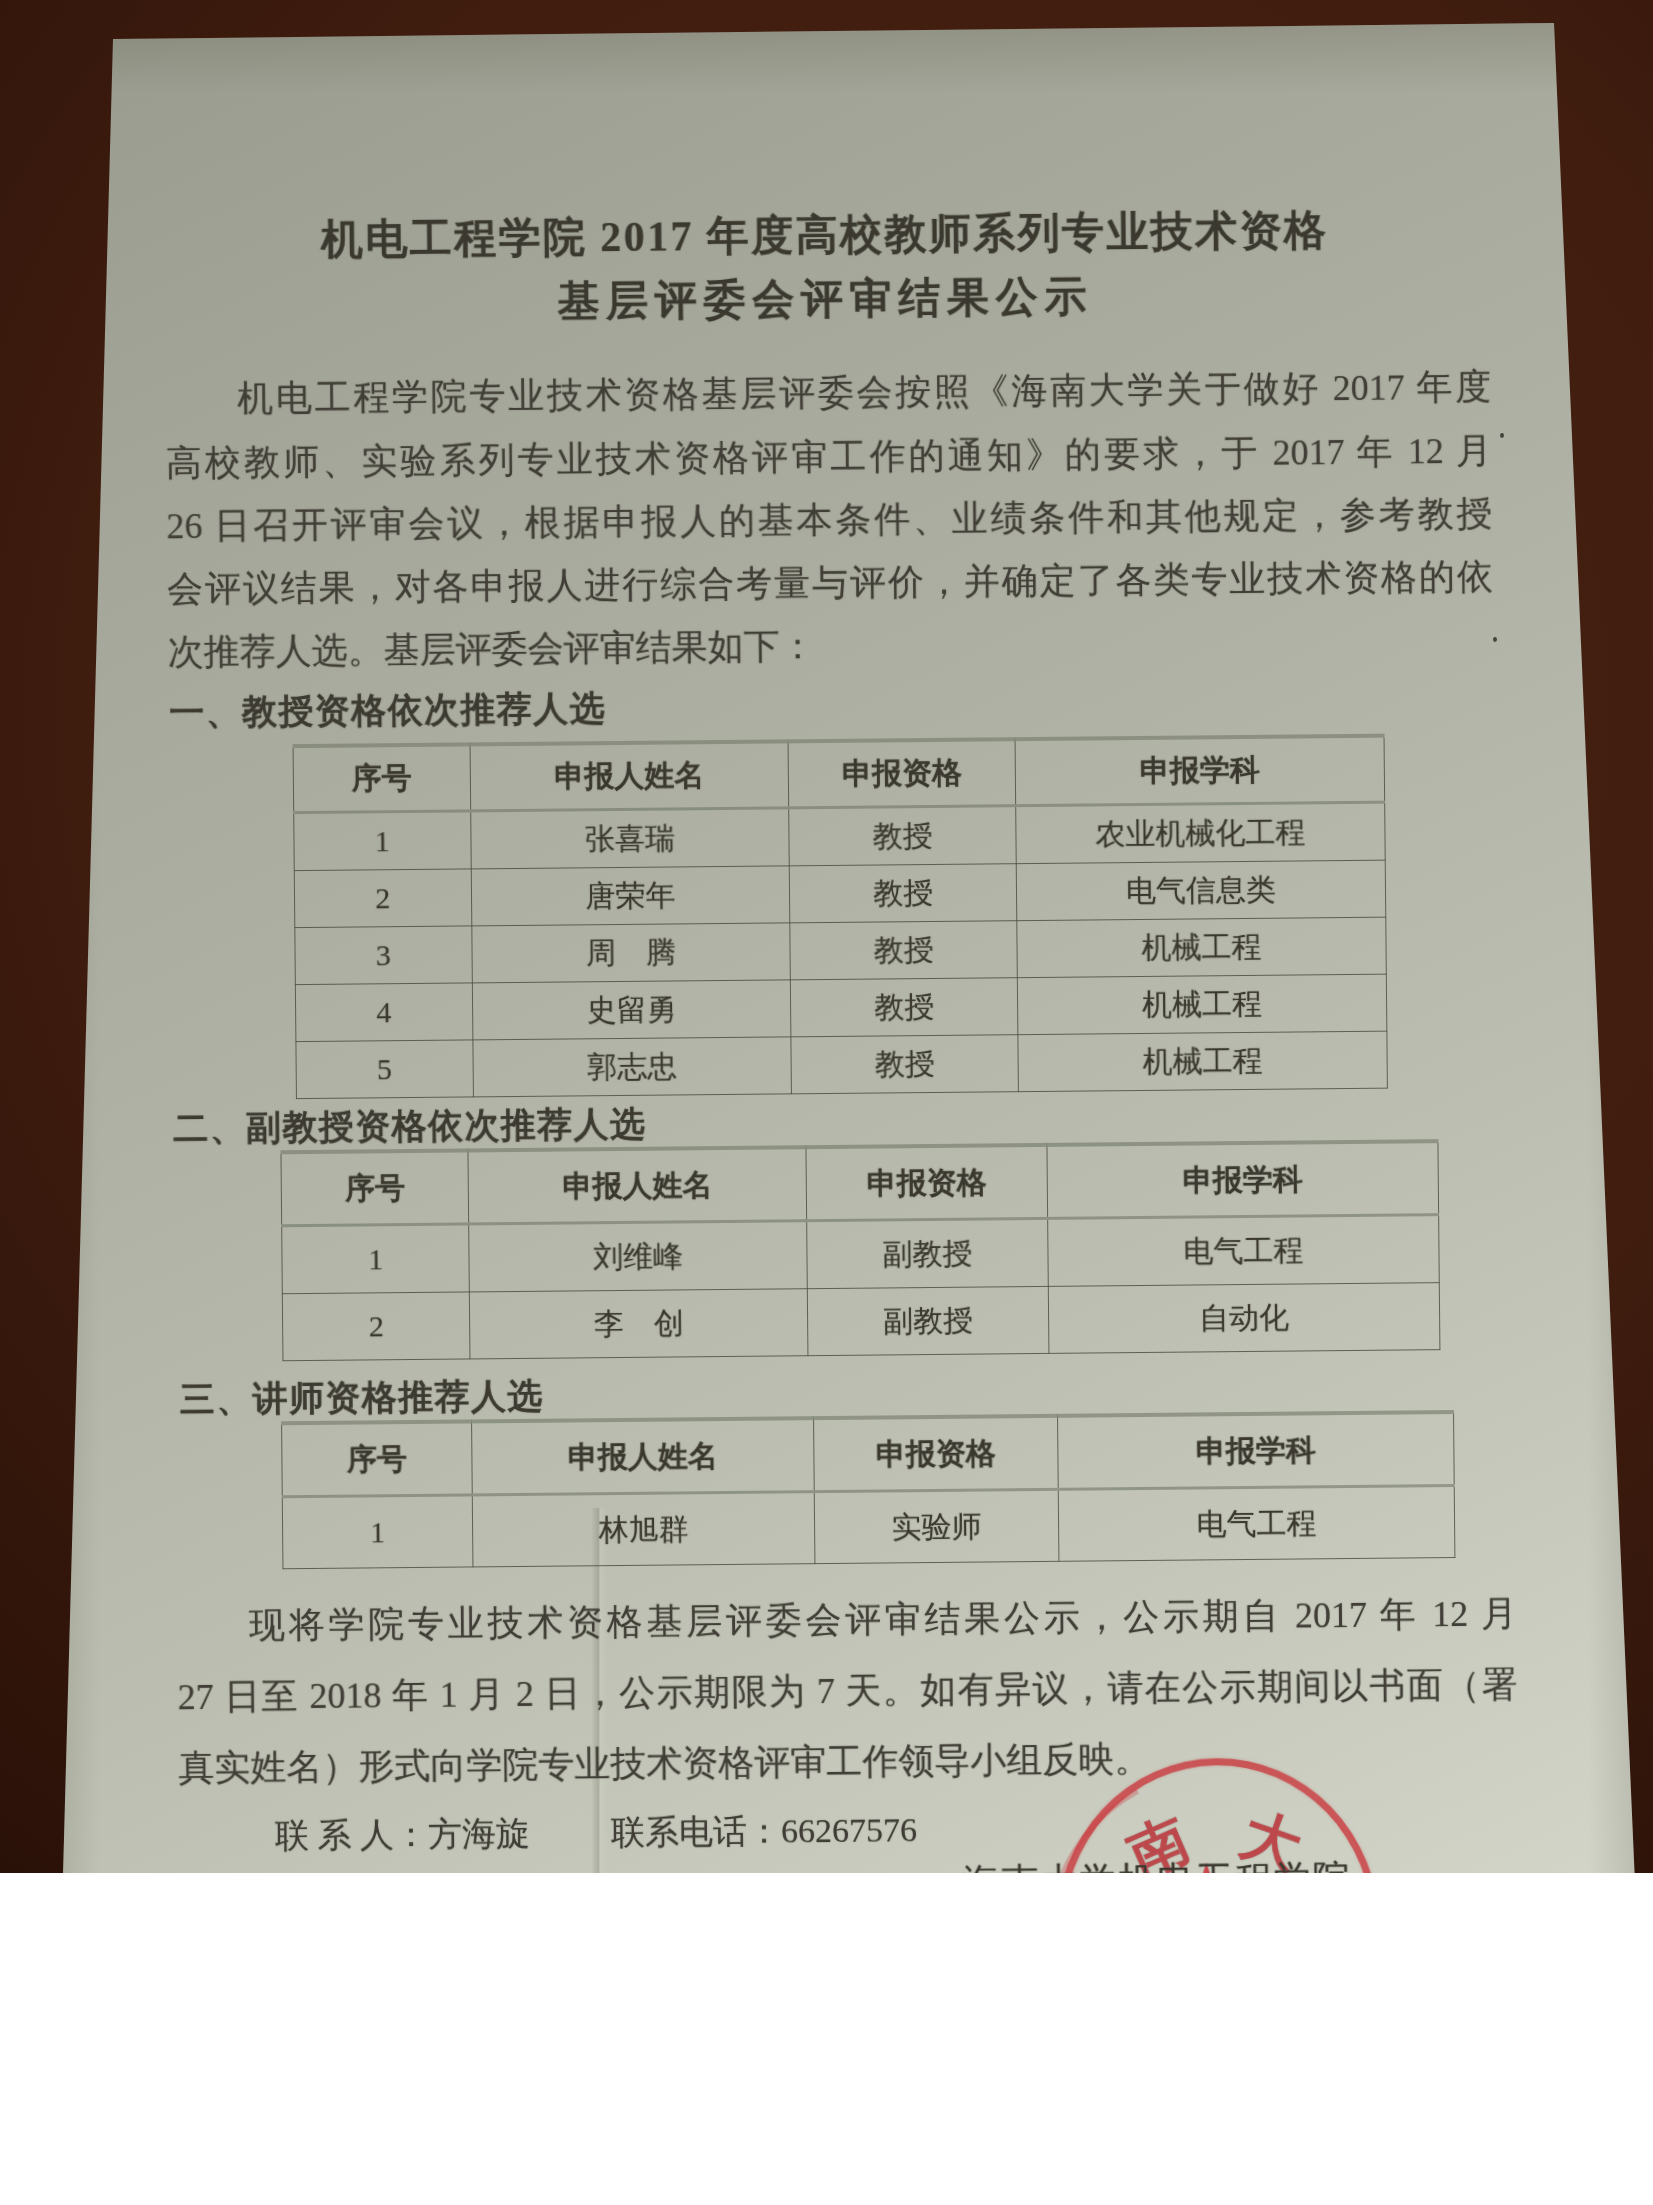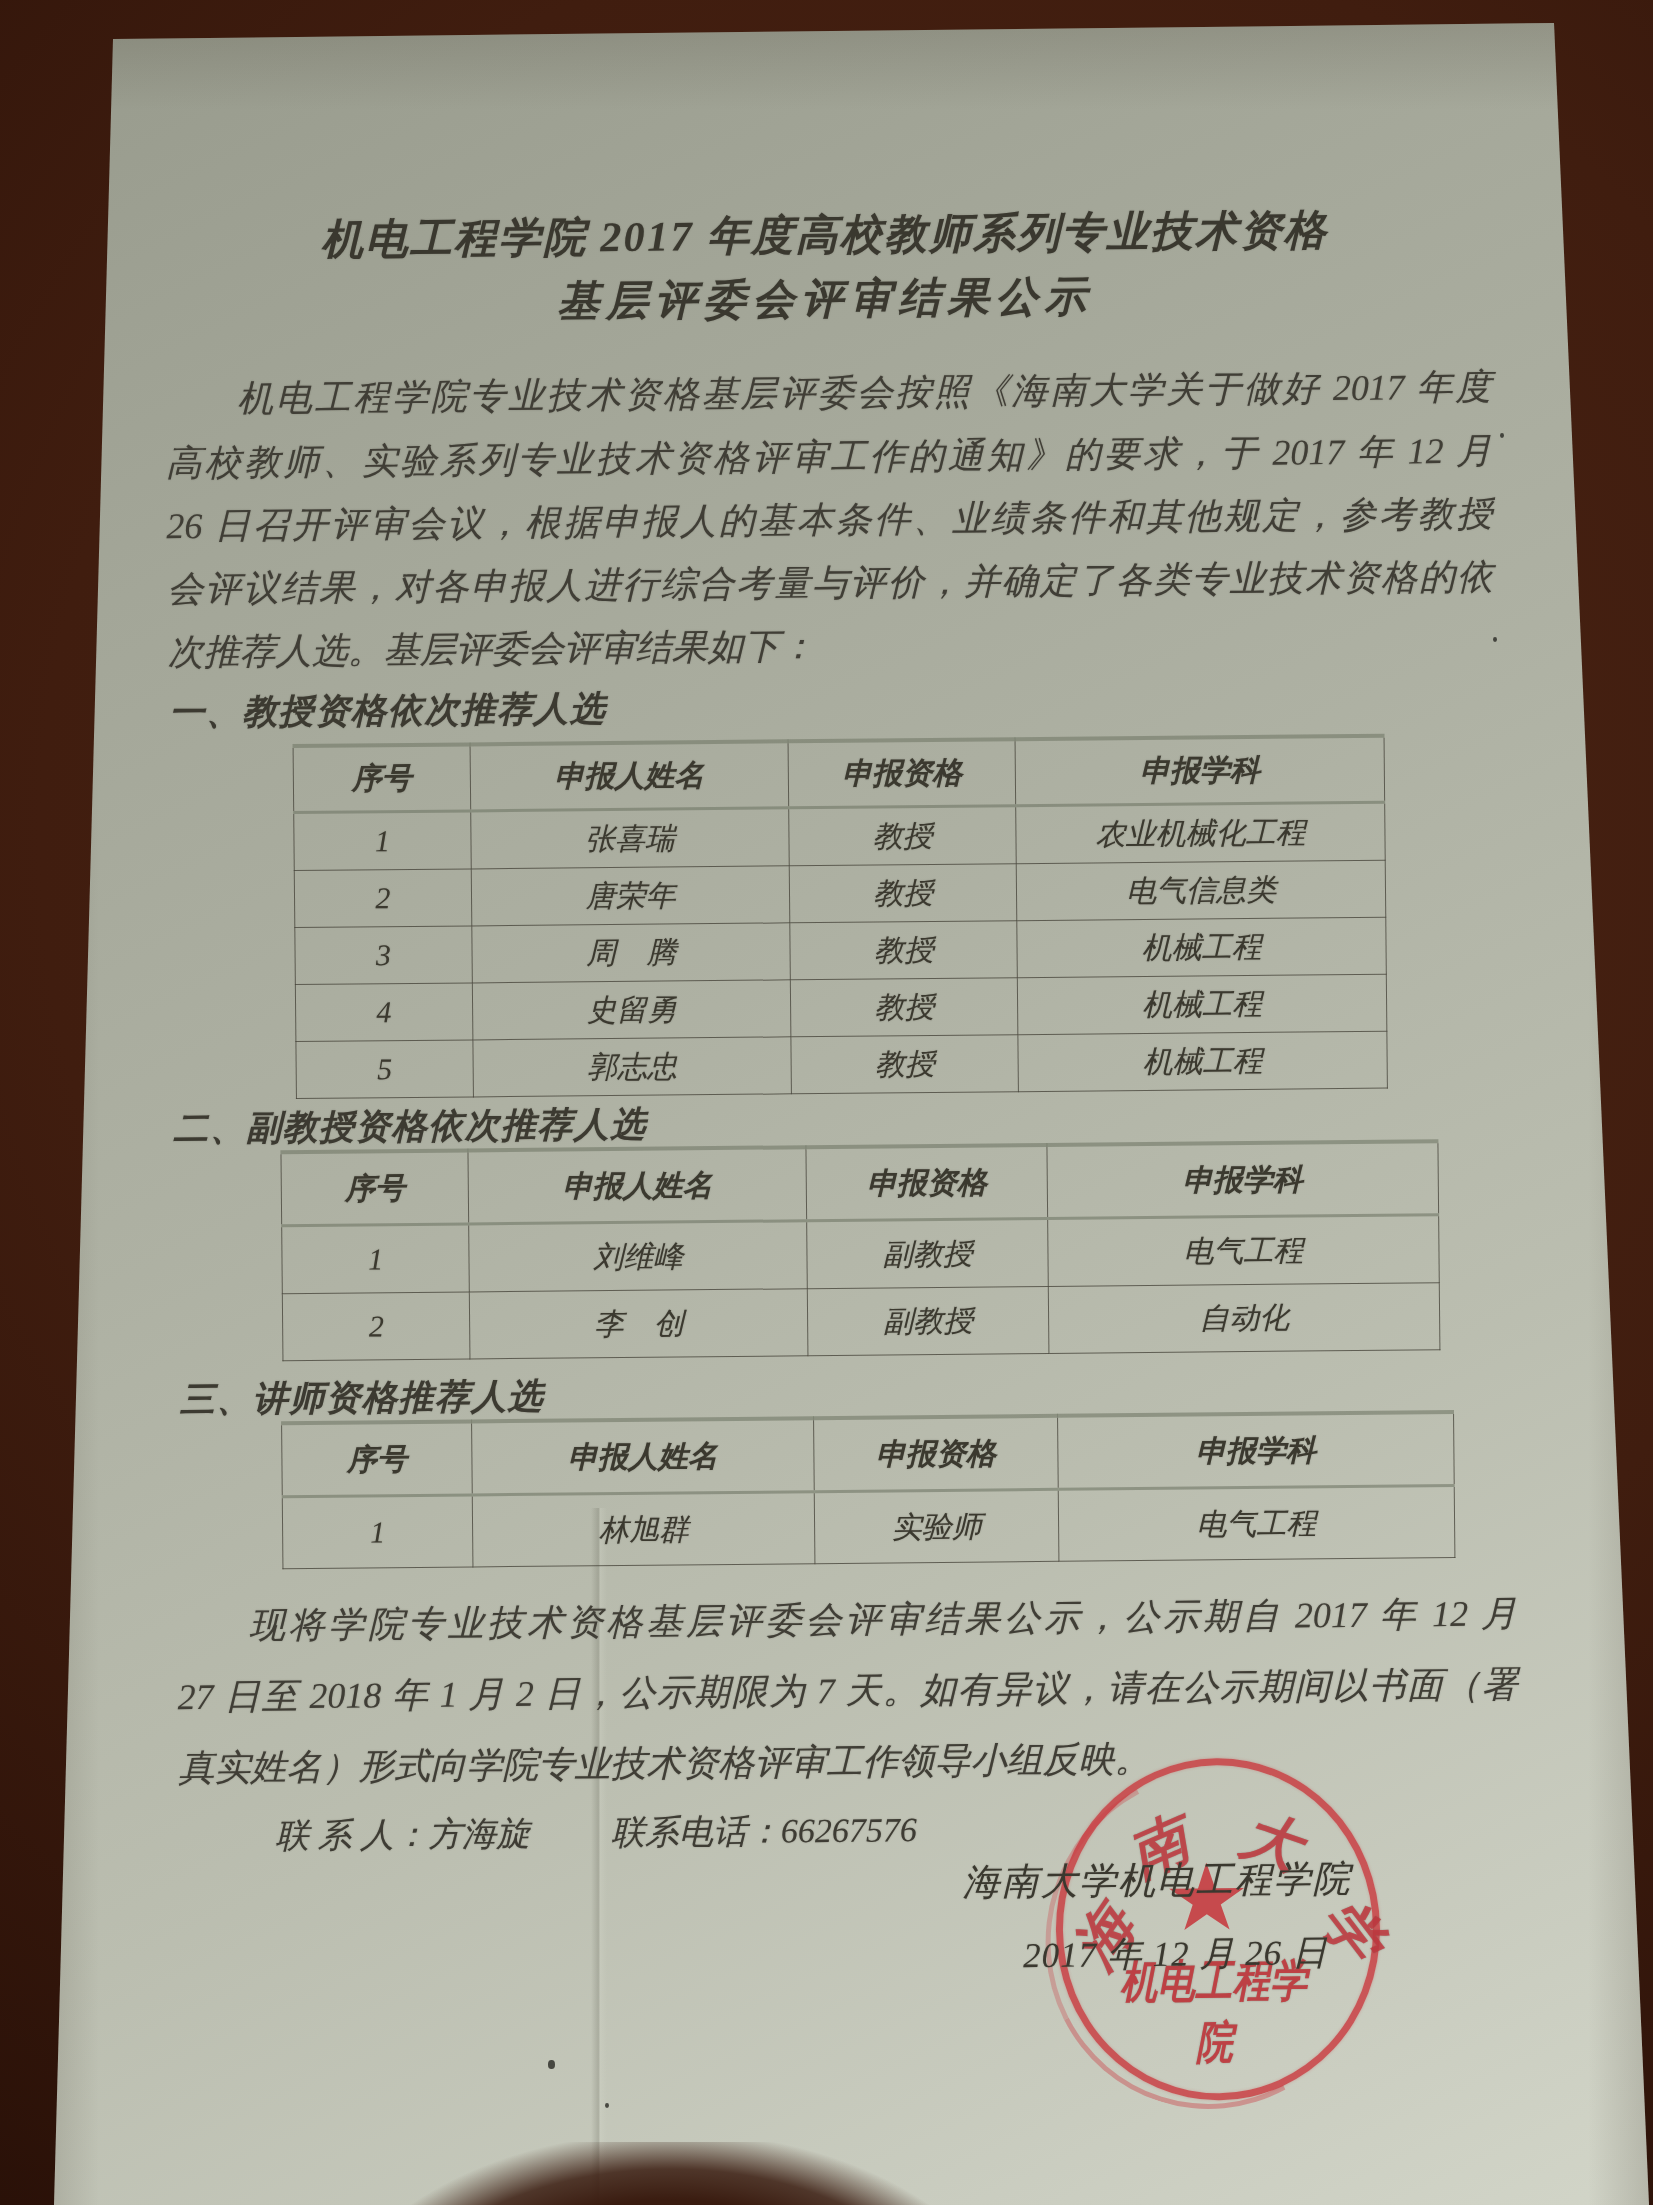--- a/index.html
+++ b/index.html
@@ -1,17 +1,17 @@
 <!DOCTYPE html>
 <html style="font-size:7.7px"><head>
 <meta charset="utf-8">
 <style>
   html,body{margin:0;padding:0;}
   body{width:1654px;height:2205px;overflow:hidden;font-family:"Liberation Serif","DejaVu Serif",serif;}
-  .scene{position:relative;width:1654px;height:2205px;background:radial-gradient(circle at 58% 38%, #4c2414 0%, #401d0f 55%, #2a1108 100%);overflow:hidden;font-style:italic;}
+  .scene{position:relative;width:1654px;height:1873px;background:radial-gradient(circle at 58% 38%, #4c2414 0%, #401d0f 55%, #2a1108 100%);overflow:hidden;}
   .paper{position:absolute;inset:0;clip-path:polygon(113px 39px,1554px 23px,1649px 2205px,54px 2205px);
          background:linear-gradient(155deg,#979a8c 0%,#a3a698 22%,#aeb1a3 45%,#bbbeb0 68%,#c9ccbf 88%,#d2d5c8 100%);z-index:1;}
   .paper-shade{position:absolute;inset:0;
      background:
        linear-gradient(90deg, rgba(60,52,40,0.30) 0%, rgba(60,52,40,0) 6%),
        linear-gradient(180deg, rgba(60,52,40,0.22) 0%, rgba(60,52,40,0) 5%),
        linear-gradient(270deg, rgba(60,52,40,0.20) 0%, rgba(60,52,40,0) 4%);}
   .crease{position:absolute;left:591px;top:1508px;width:16.3px;height:699px;
      background:linear-gradient(90deg, rgba(0,0,0,0) 0%, rgba(85,85,72,0.22) 46%, rgba(215,218,205,0.25) 58%, rgba(0,0,0,0) 100%);}
   .speck{position:absolute;width:4.3px;height:5.3px;background:rgba(40,40,35,0.8);border-radius:50%;}

